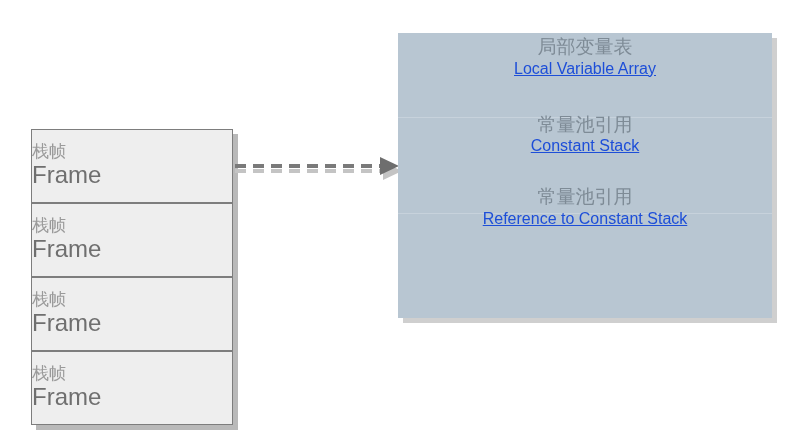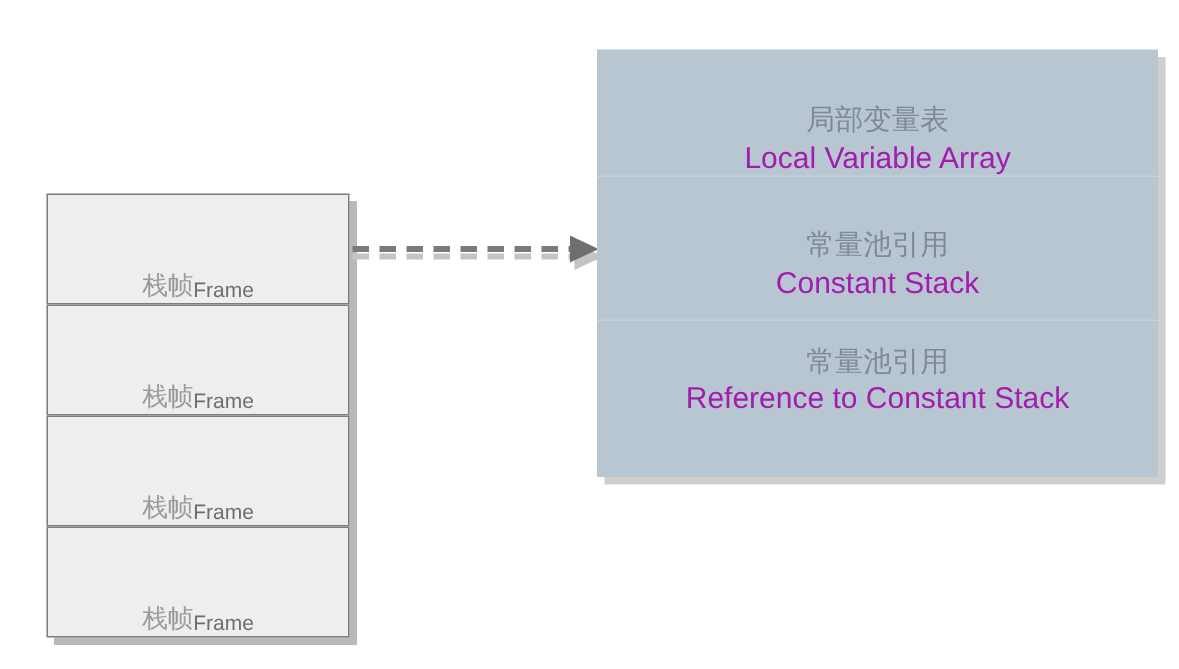--- a/index.html
+++ b/index.html
@@ -34,39 +34,39 @@
   }
   .frame-box {
     position: absolute;
     left: 0;
     width: 202px;
     height: 74px;
     box-sizing: border-box;
     background: #eeeeee;
     border: 1.6px solid #7d7d7d;
     display: flex;
-    flex-direction: row;
-    align-items: flex-end;
+    flex-direction: column;
+    align-items: flex-start;
     justify-content: center;
   }
   .frame-box.b0 { top: 0px; }
   .frame-box.b1 { top: 74px; }
   .frame-box.b2 { top: 148px; }
   .frame-box.b3 { top: 222px; }
 
   .cn-label {
     font-family: "DejaVu Serif", "Liberation Serif", serif;
     font-size: 17px;
     color: #9a9a9a;
     line-height: 1.15;
     white-space: nowrap;
   }
   .en-label {
     font-family: "Liberation Sans", sans-serif;
-    font-size: 14px;
+    font-size: 24px;
     color: #6f6f6f;
     line-height: 1.2;
     white-space: nowrap;
   }
 
   
   #connector {
     position: absolute;
     left: 233px;
     top: 150px;
@@ -89,21 +89,21 @@
     left: 398px;
     top: 33px;
     width: 374px;
     height: 285px;
     background: #b8c6d2;
     display: flex;
     flex-direction: column;
     align-items: center;
     justify-content: flex-start;
     box-sizing: border-box;
-    padding-top: 36px;
+    padding-top: 2px;
     overflow: hidden;
   }
   
   .panel-seam {
     position: absolute;
     left: 0;
     width: 100%;
     height: 1px;
     background: rgba(255,255,255,0.22);
     pointer-events: none;
@@ -122,24 +122,25 @@
 
   .panel-cn {
     font-family: "DejaVu Serif", "Liberation Serif", serif;
     font-size: 19px;
     color: #7e8b96;
     line-height: 1.25;
     white-space: nowrap;
   }
   .panel-en {
     font-family: "Liberation Sans", sans-serif;
-    font-size: 20px;
-    color: #a21caf;
+    font-size: 16px;
+    color: #1d4ed8;
     line-height: 1.3;
     white-space: nowrap;
+    text-decoration: underline;
   }
 </style>
 </head>
 <body>
 
 <div id="canvas">
 
   <div id="frame-stack-shadow"></div>
 
   <div id="frame-stack">

